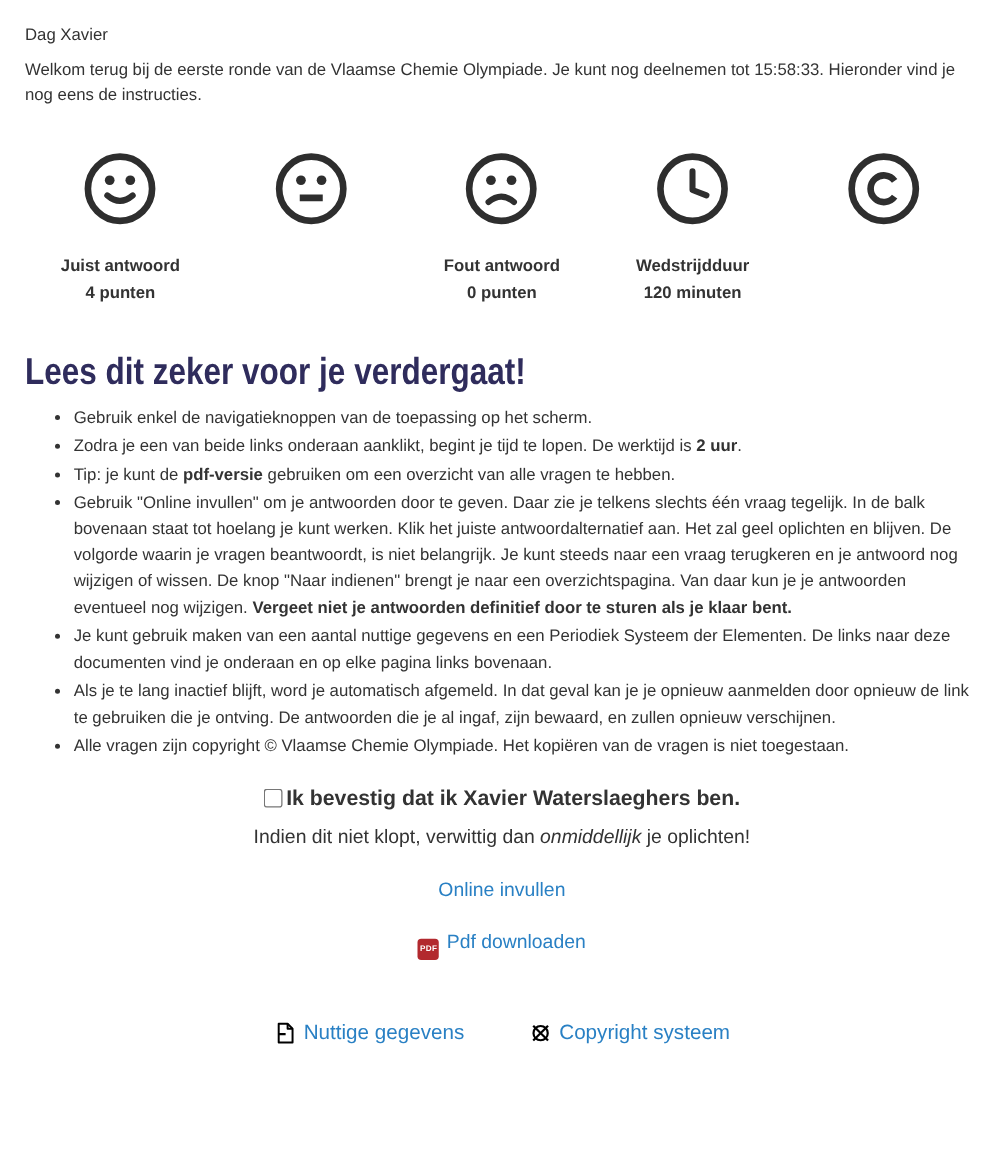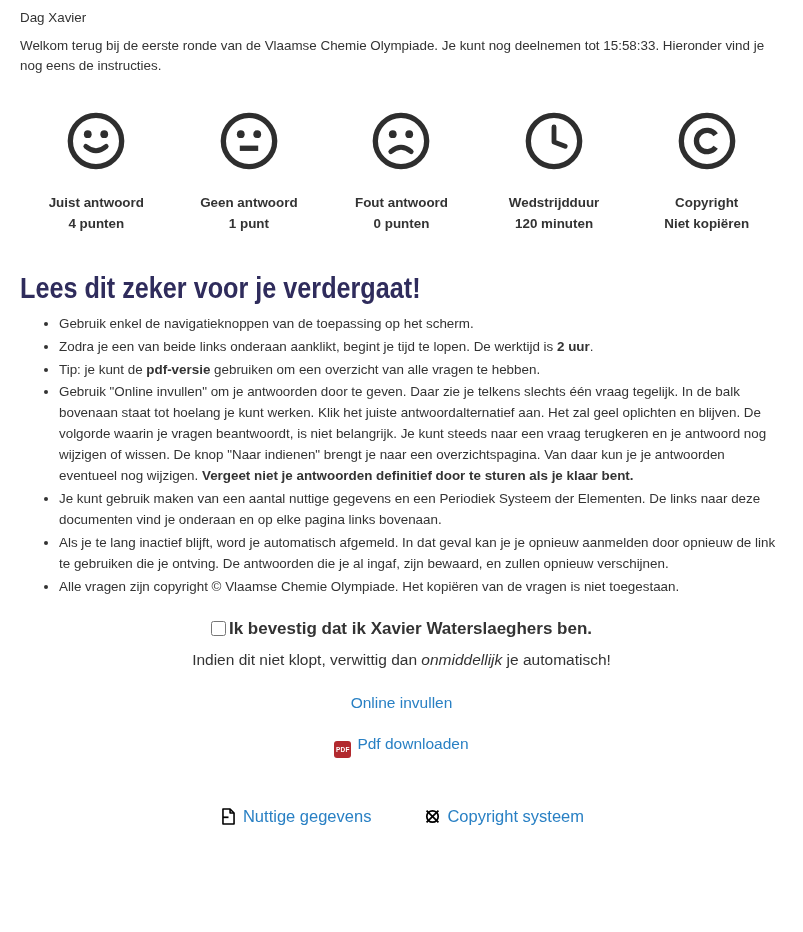--- a/index.html
+++ b/index.html
@@ -5,21 +5,21 @@
   :root{
     --link:#2980c4; --heading:#2f2c5c; --text:#333333; --icon:#2e2e2e;
     --sponsor-navy:#1e3a68; --pdf-red:#b2292e; --jj-red:#d5281f;
     --basf-green:#21864e; --fwo-blue:#3140a5; --tabloo-teal:#1d9488;
     --esc-cyan:#29abe2; --esc-blue:#123f8f; --sck-gray:#57585c;
   }
   *{box-sizing:border-box;}
   html,body{margin:0;padding:0;background:#fff;}
   body{width:803px;min-height:932px;color:var(--text);
        font-family:"Liberation Sans",sans-serif;font-size:13.4px;}
-  .page{padding:10px 20px 14px 20px;}
+  .page{padding:20px 20px 14px 20px;}
   .greeting{margin:0;}
   .intro{margin:11px 0 0;line-height:1.5;max-width:760px;}
 
   
   .badges{display:flex;margin-top:33px;}
   .badge{flex:1;display:flex;flex-direction:column;align-items:center;font-weight:bold;}
   .badge .bicon{color:var(--icon);height:64px;display:flex;align-items:center;}
   .blabel{margin-top:20px;text-align:center;line-height:1.55;min-height:40px;}
 
   
@@ -70,24 +70,20 @@
     </div>
     <div class="badge">
       <span class="bicon">
         <svg viewBox="0 0 64 64" width="62" height="62">
           <circle cx="32" cy="32" r="26.5" fill="none" stroke="currentColor" stroke-width="5.5"></circle>
           <circle cx="23.5" cy="25" r="4" fill="currentColor"></circle>
             <circle cx="40.5" cy="25" r="4" fill="currentColor"></circle>
           <line x1="22.5" y1="39.5" x2="41.5" y2="39.5" stroke="currentColor" stroke-width="5.5"></line>
         </svg>
         </span>
-      <div class="blabel">
-        <div>Geen antwoord</div>
-        <div>1 punt</div>
-      </div>
     </div>
     <div class="badge">
       <span class="bicon">
         <svg viewBox="0 0 64 64" width="62" height="62">
           <circle cx="32" cy="32" r="26.5" fill="none" stroke="currentColor" stroke-width="5.5"></circle>
           <circle cx="23.5" cy="25" r="4" fill="currentColor"></circle>
             <circle cx="40.5" cy="25" r="4" fill="currentColor"></circle>
           <path d="M21.5 43q10.5 -9 21 0" fill="none" stroke="currentColor" stroke-width="5" stroke-linecap="round"></path>
         </svg>
         </span>
@@ -108,44 +104,40 @@
         <div>120 minuten</div>
       </div>
     </div>
     <div class="badge">
       <span class="bicon">
         <svg viewBox="0 0 64 64" width="62" height="62">
           <circle cx="32" cy="32" r="26.5" fill="none" stroke="currentColor" stroke-width="5.5"></circle>
           <path d="M41 25.5a11 11 0 1 0 0 13" fill="none" stroke="currentColor" stroke-width="5.5"></path>
         </svg>
         </span>
-      <div class="blabel">
-        <div>Copyright</div>
-        <div>Niet kopiëren</div>
-      </div>
     </div>
   </div>
 
   <h1><span class="cond">Lees dit zeker voor je verdergaat!</span></h1>
   <ul class="instr">
     <li><span>Gebruik enkel de navigatieknoppen van de toepassing op het scherm.</span></li>
     <li><span>Zodra je een van beide links onderaan aanklikt, begint je tijd te lopen. De werktijd is </span><strong>2 uur</strong><span>.</span></li>
     <li><span>Tip: je kunt de </span><strong>pdf-versie</strong><span> gebruiken om een overzicht van alle vragen te hebben.</span></li>
     <li><span>Gebruik "Online invullen" om je antwoorden door te geven. Daar zie je telkens slechts één vraag tegelijk. In de balk bovenaan staat tot hoelang je kunt werken. Klik het juiste antwoordalternatief aan. Het zal geel oplichten en blijven. De volgorde waarin je vragen beantwoordt, is niet belangrijk. Je kunt steeds naar een vraag terugkeren en je antwoord nog wijzigen of wissen. De knop "Naar indienen" brengt je naar een overzichtspagina. Van daar kun je je antwoorden eventueel nog wijzigen. </span><strong>Vergeet niet je antwoorden definitief door te sturen als je klaar bent.</strong></li>
     <li><span>Je kunt gebruik maken van een aantal nuttige gegevens en een Periodiek Systeem der Elementen. De links naar deze documenten vind je onderaan en op elke pagina links bovenaan.</span></li>
     <li><span>Als je te lang inactief blijft, word je automatisch afgemeld. In dat geval kan je je opnieuw aanmelden door opnieuw de link te gebruiken die je ontving. De antwoorden die je al ingaf, zijn bewaard, en zullen opnieuw verschijnen.</span></li>
     <li><span>Alle vragen zijn copyright © Vlaamse Chemie Olympiade. Het kopiëren van de vragen is niet toegestaan.</span></li>
   </ul>
 
 
   <div class="confirm">
     <input type="checkbox" id="confirm-cb" style="">
     <label for="confirm-cb">Ik bevestig dat ik Xavier Waterslaeghers ben.</label>
   </div>
-  <p class="note"><span>Indien dit niet klopt, verwittig dan </span><em>onmiddellijk</em><span> je automatisch!</span></p>
+  <p class="note"><span>Indien dit niet klopt, verwittig dan </span><em>onmiddellijk</em><span> je oplichten!</span></p>
 
   <p class="action first">
     <a href="#">Online invullen</a>
   </p>
   <p class="action second">
     <span class="pdfbadge">PDF</span><a href="#">Pdf downloaden</a>
   </p>
 
   <div class="docs-row">
     <span class="doclink">

